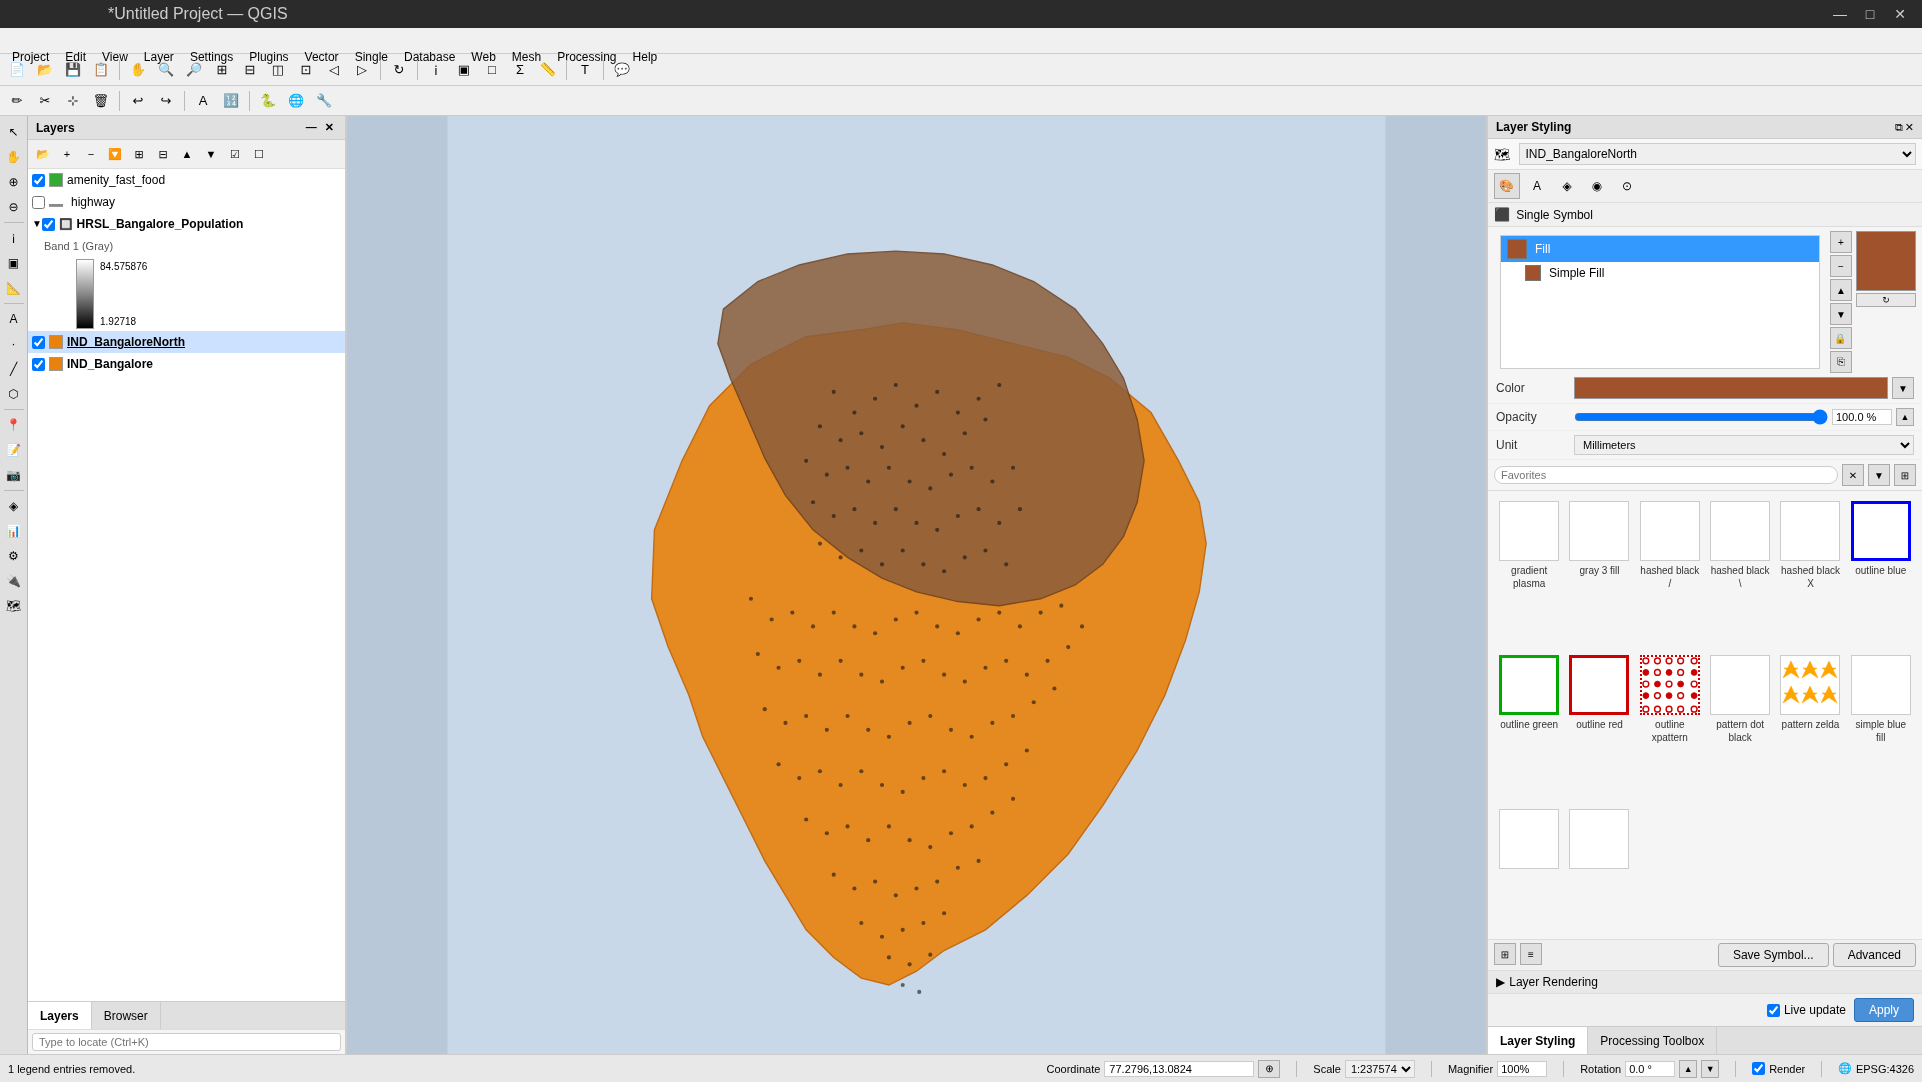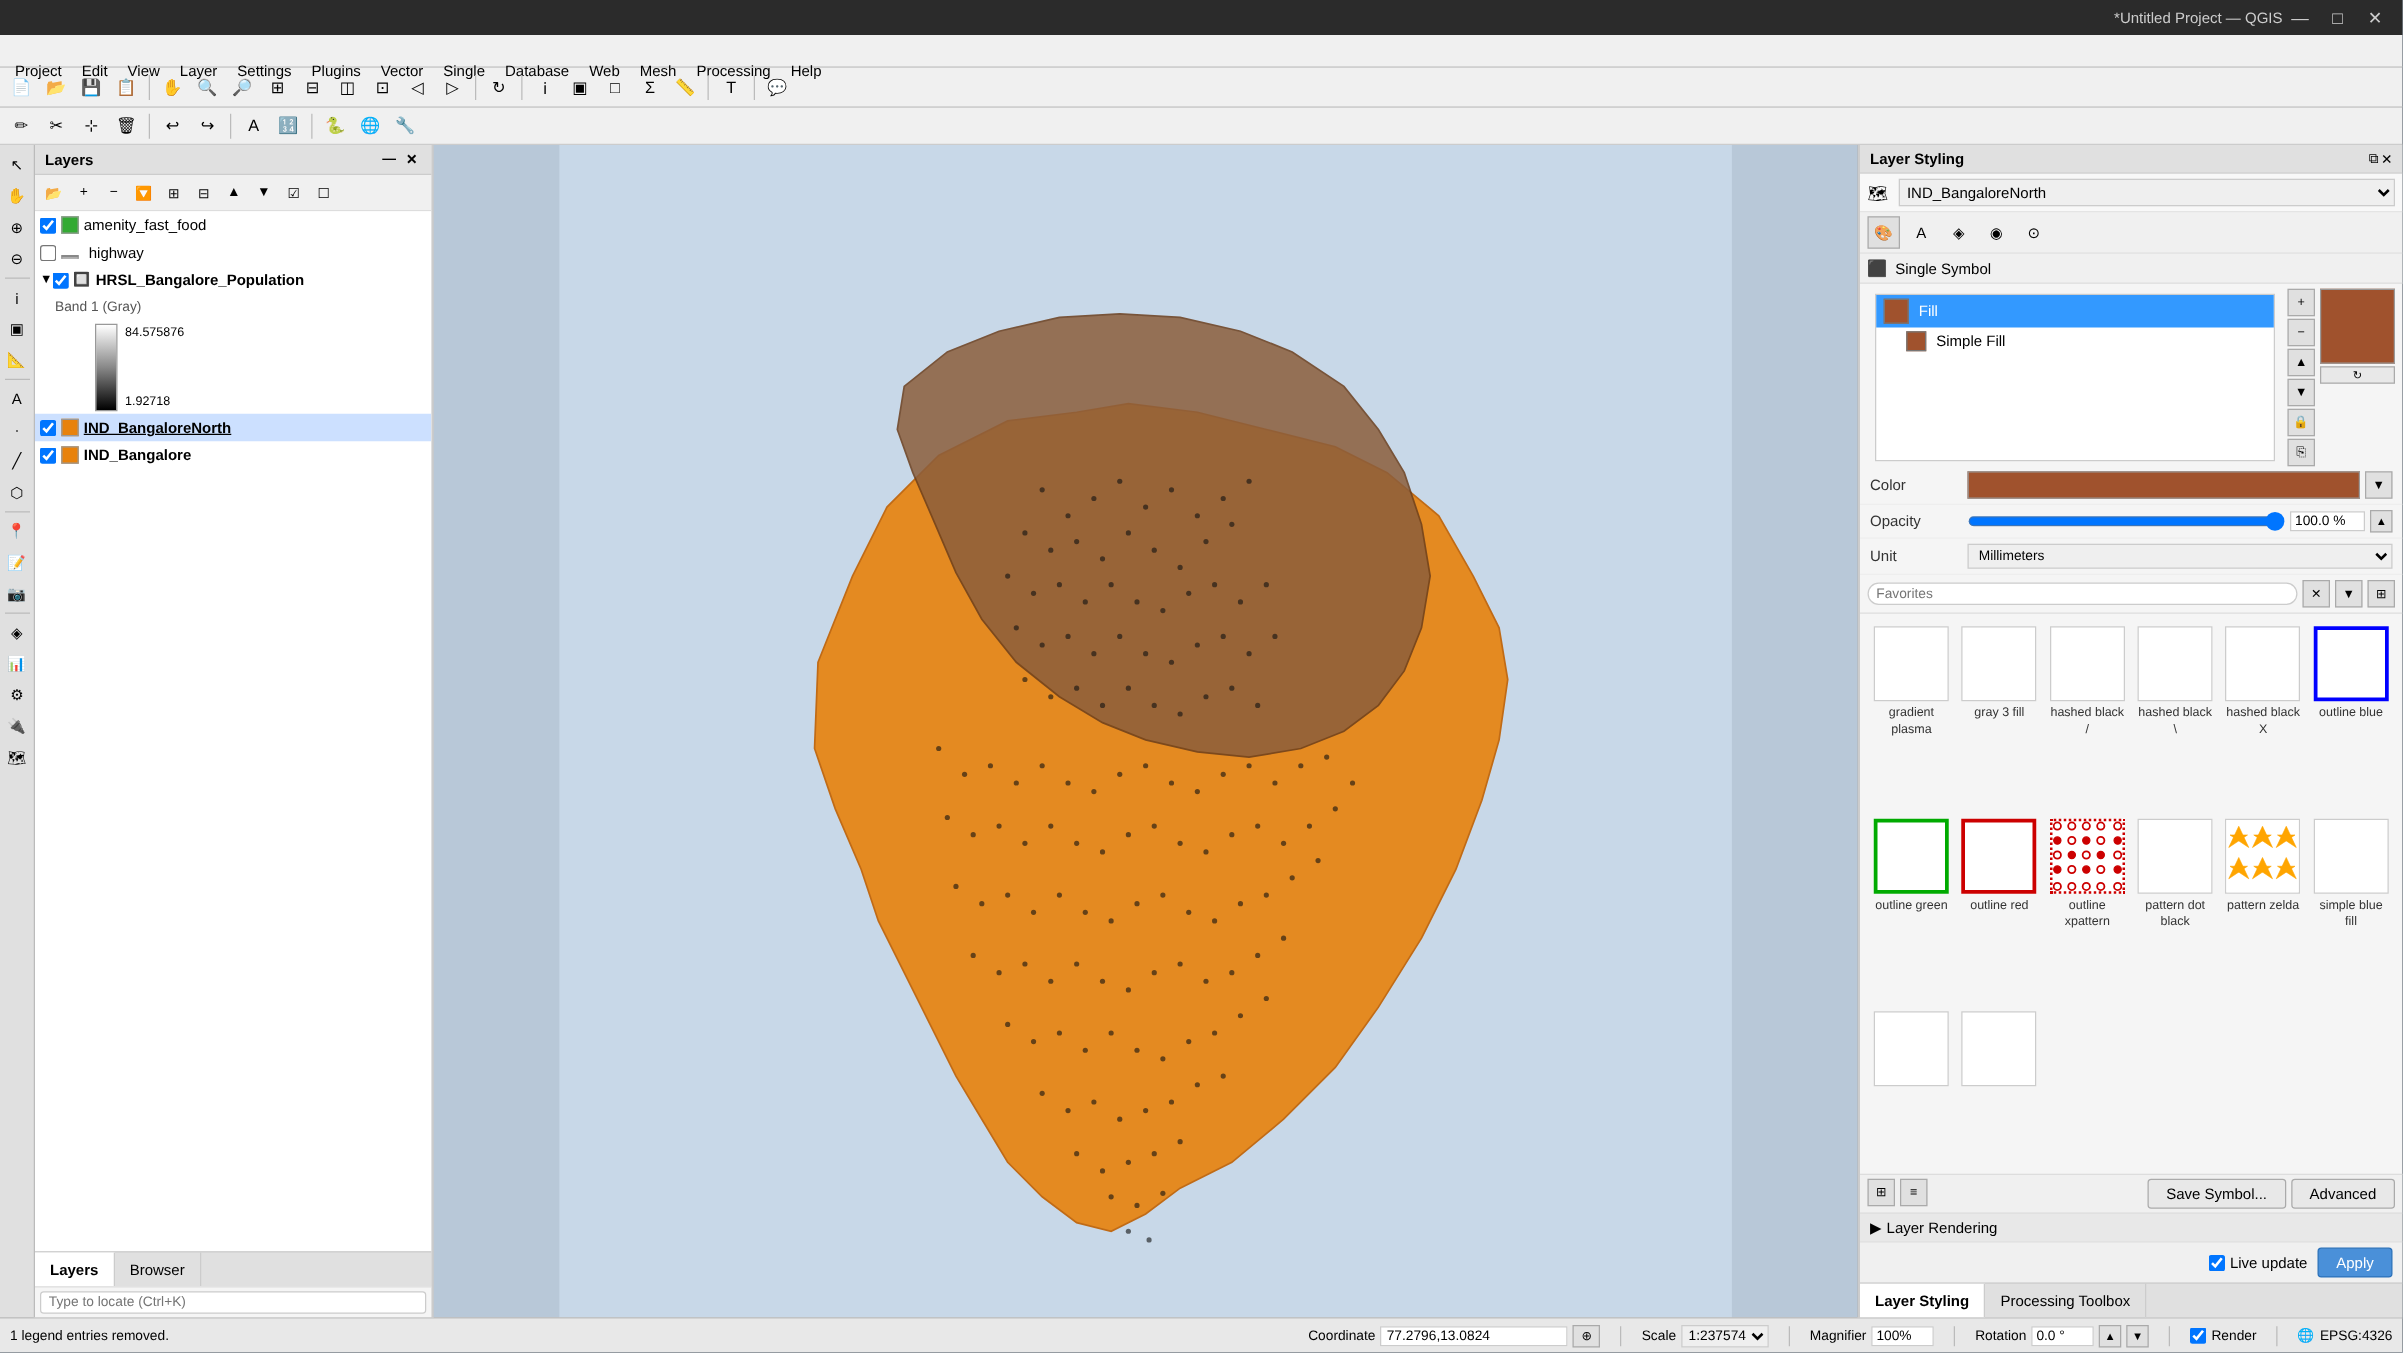--- a/index.html
+++ b/index.html
@@ -8,21 +8,21 @@
     
     #titlebar {
       background: #2b2b2b;
       color: #ccc;
       height: 28px;
       display: flex;
       align-items: center;
       justify-content: space-between;
       padding: 0 8px;
     }
-    #titlebar .title { flex: 1; text-align: right; font-size: 12px; }
+    #titlebar .title { flex: 1; text-align: left; font-size: 16px; }
     #titlebar .win-controls { display: flex; gap: 2px; }
     #titlebar .win-btn { width: 28px; height: 22px; background: transparent; border: none; color: #ccc; cursor: pointer; font-size: 14px; display: flex; align-items: center; justify-content: center; }
 
     
     #menubar {
       background: #f0f0f0;
       height: 26px;
       display: flex;
       align-items: center;
       padding: 0 4px;

